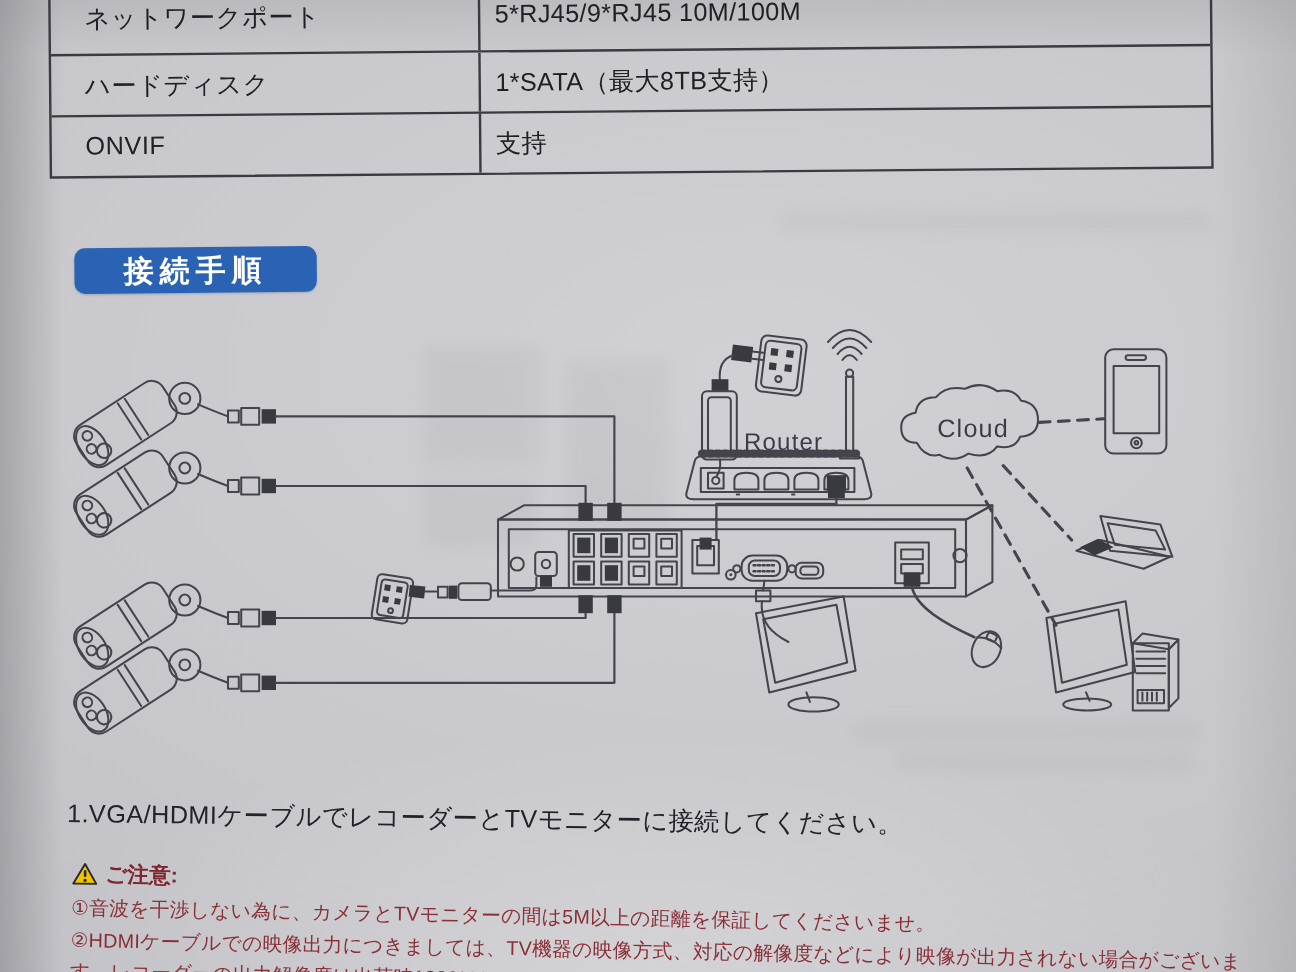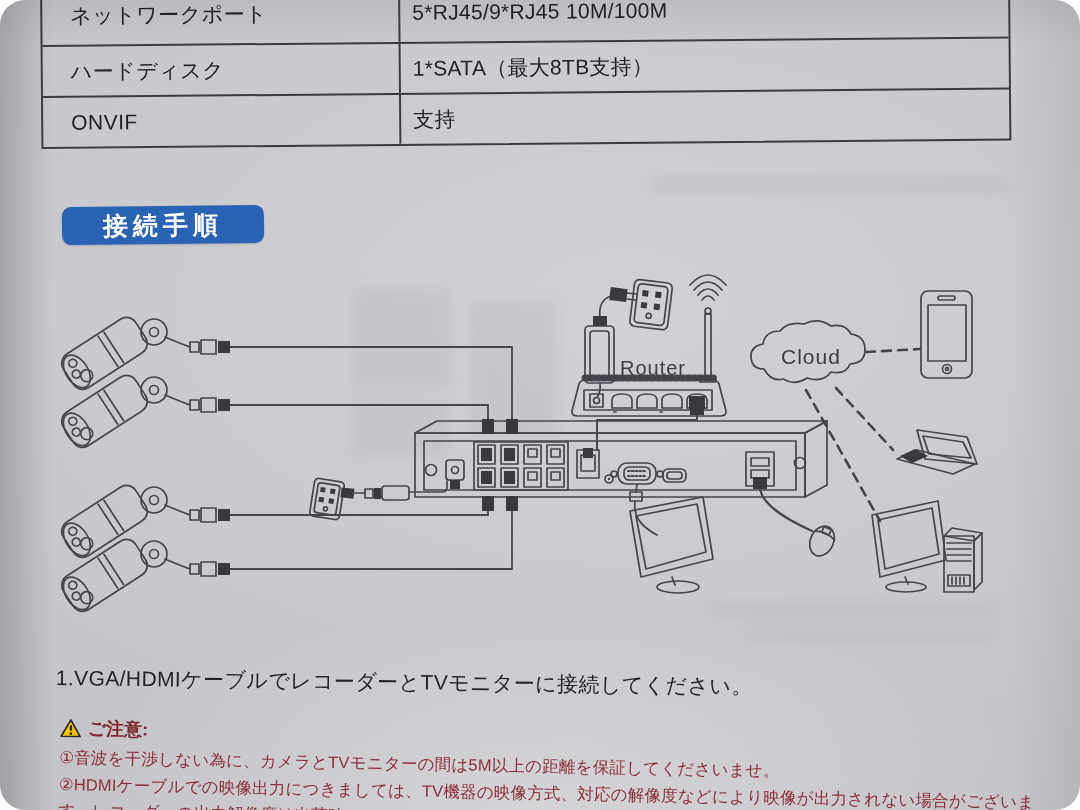--- a/index.html
+++ b/index.html
@@ -8,21 +8,20 @@
     font-family:"Liberation Sans","DejaVu Sans",sans-serif;
   }
   .photo{
     position:relative;width:1080px;height:810px;overflow:hidden;
     background:
       linear-gradient(90deg, rgba(134,134,140,.55), rgba(134,134,140,0) 52px),
       linear-gradient(270deg, rgba(148,148,154,.30), rgba(148,148,154,0) 70px),
       linear-gradient(180deg, rgba(148,148,154,.28), rgba(148,148,154,0) 46px),
       radial-gradient(70% 35% at 50% 100%, rgba(224,224,226,.55), rgba(224,224,226,0) 70%),
       radial-gradient(125% 95% at 58% 38%, #d1d1d5 0%, #c8c8cc 52%, #bbbbc1 100%);
-    border-radius: 25px;
   }
   
   .ghost{position:absolute;background:#70707c;filter:blur(6px);opacity:.08;border-radius:4px;}
   
   .spec-table{
     position:absolute;left:40px;top:-16px;width:966px;
     border:2px solid #3a3a41;border-top-width:3px;
     transform:rotate(-0.5deg);transform-origin:left top;
     color:#202026;
   }

